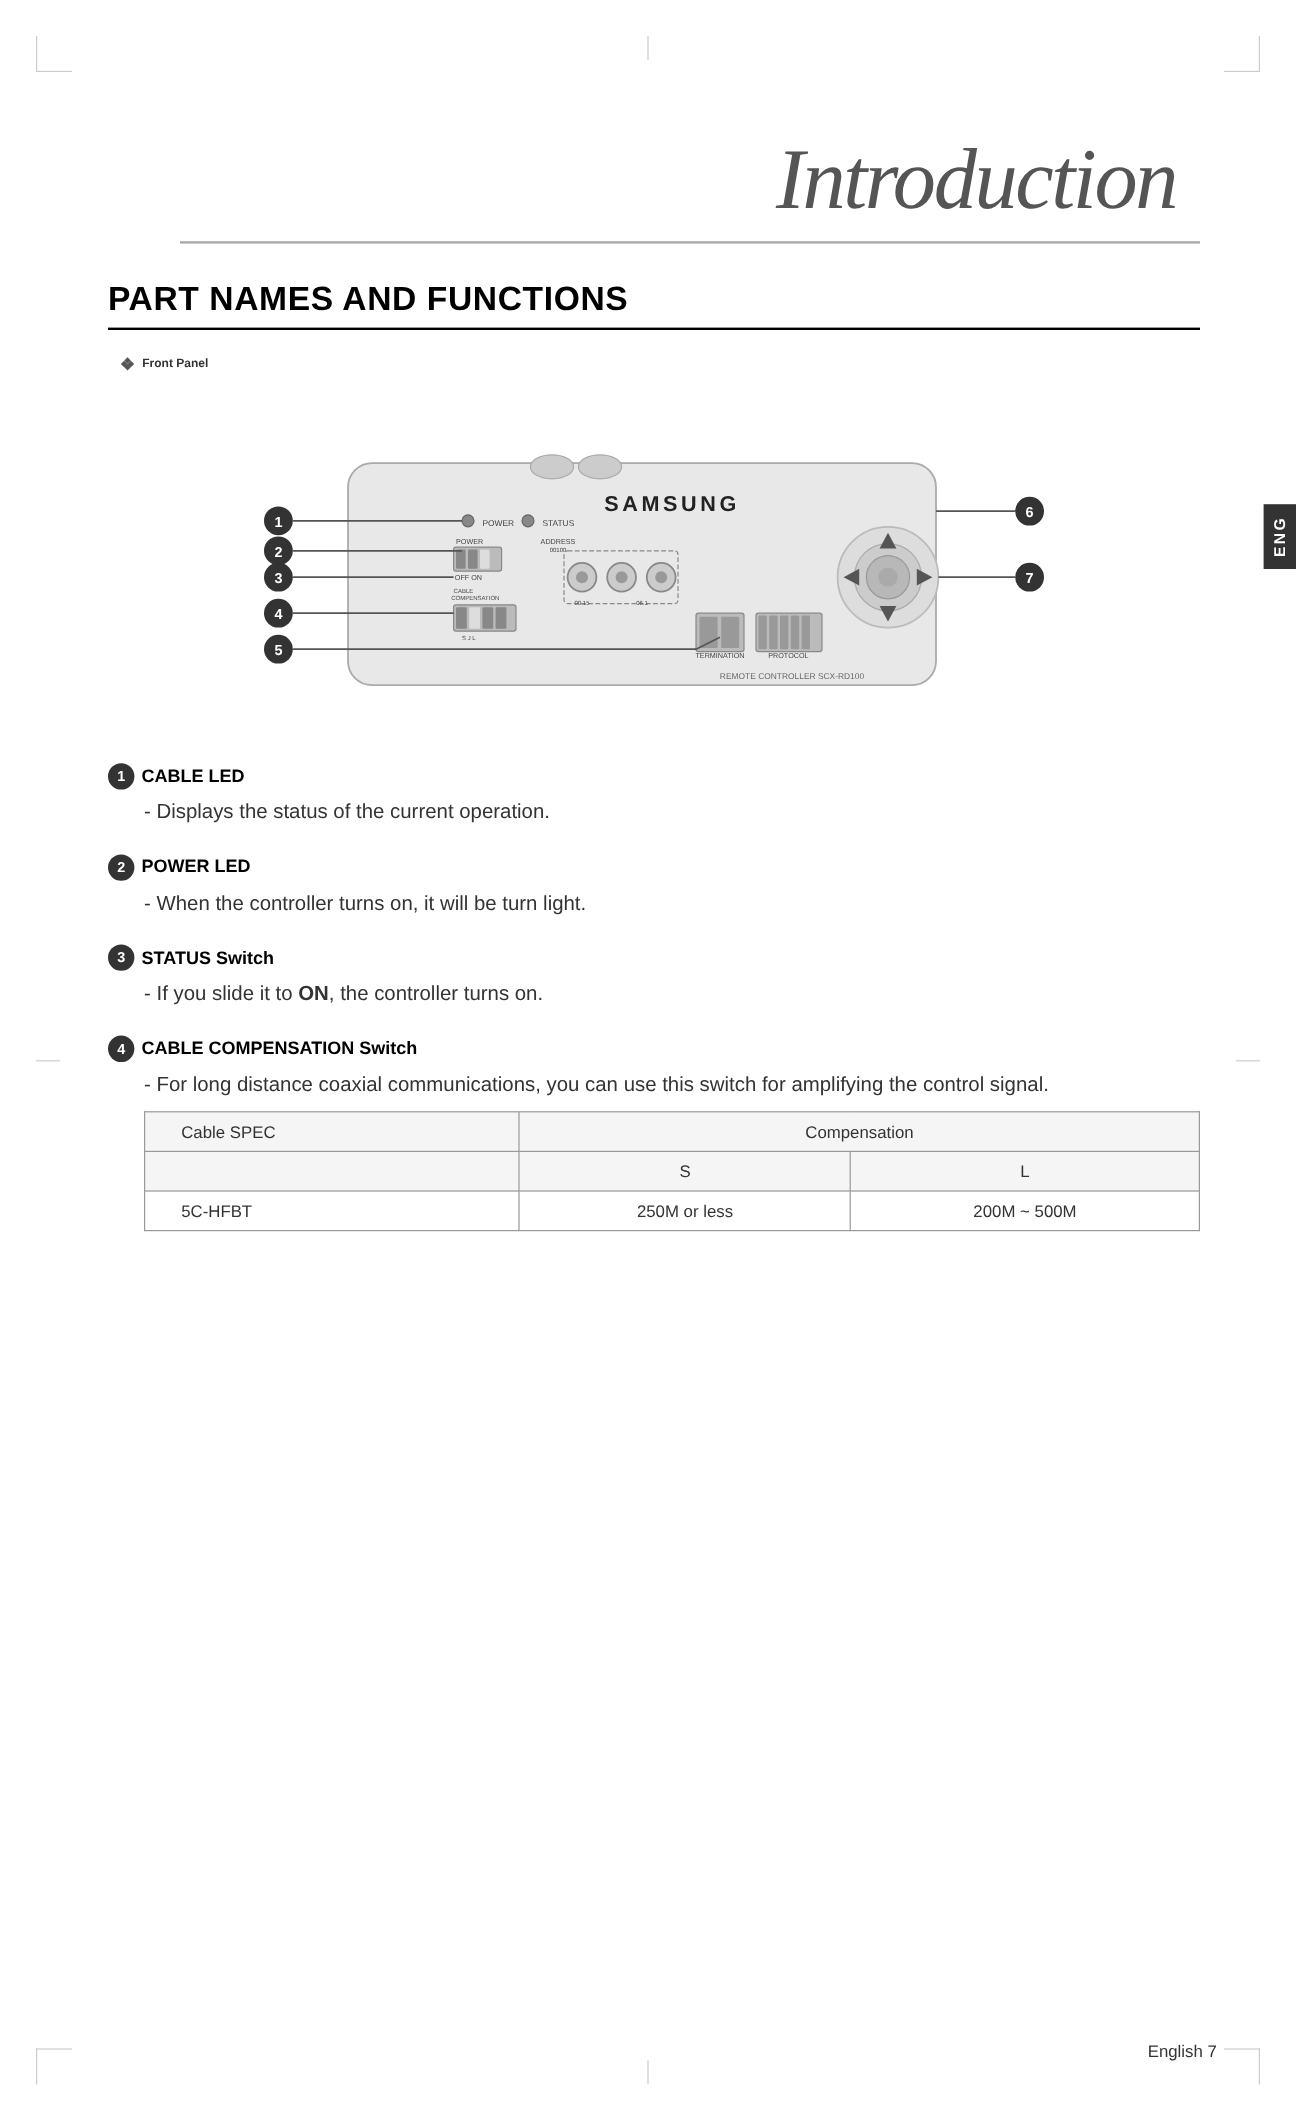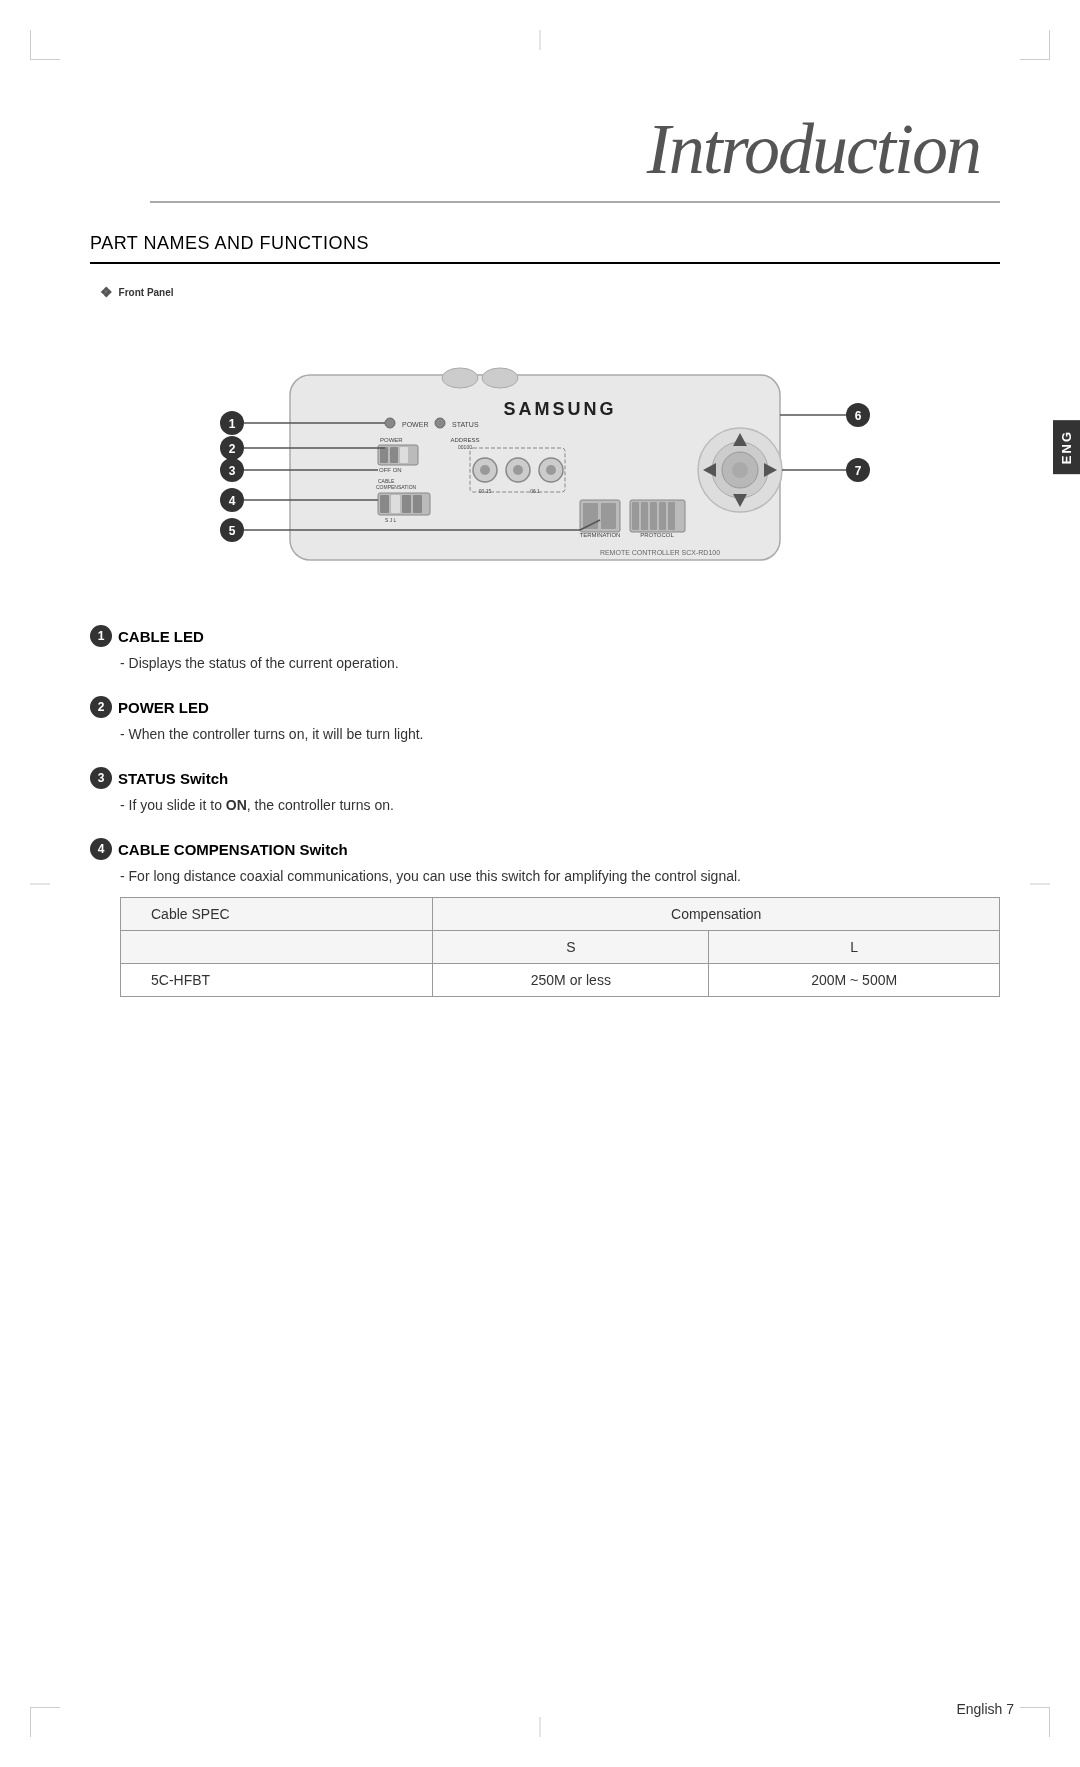--- a/index.html
+++ b/index.html
@@ -102,22 +102,22 @@
 
     .title-underline {
       border: none;
       border-top: 2px solid #aaa;
       margin-bottom: 30px;
       margin-left: 60px;
     }
 
     
     .section-heading {
-      font-size: 18px;
-      font-weight: 400;
+      font-size: 28px;
+      font-weight: 700;
       color: #000;
       text-transform: uppercase;
       letter-spacing: 0.5px;
       margin-bottom: 6px;
       padding-bottom: 8px;
       border-bottom: 2px solid #000;
     }
 
     .sub-heading {
       font-size: 10px;
@@ -170,21 +170,21 @@
     }
     .desc-title {
       font-size: 15px;
       font-weight: 900;
       color: #000;
       display: flex;
       align-items: center;
       margin-bottom: 6px;
     }
     .desc-text {
-      font-size: 14px;
+      font-size: 17px;
       color: #333;
       padding-left: 30px;
       line-height: 1.5;
     }
     .desc-text strong {
       font-weight: 900;
     }
 
     
     .comp-table {

